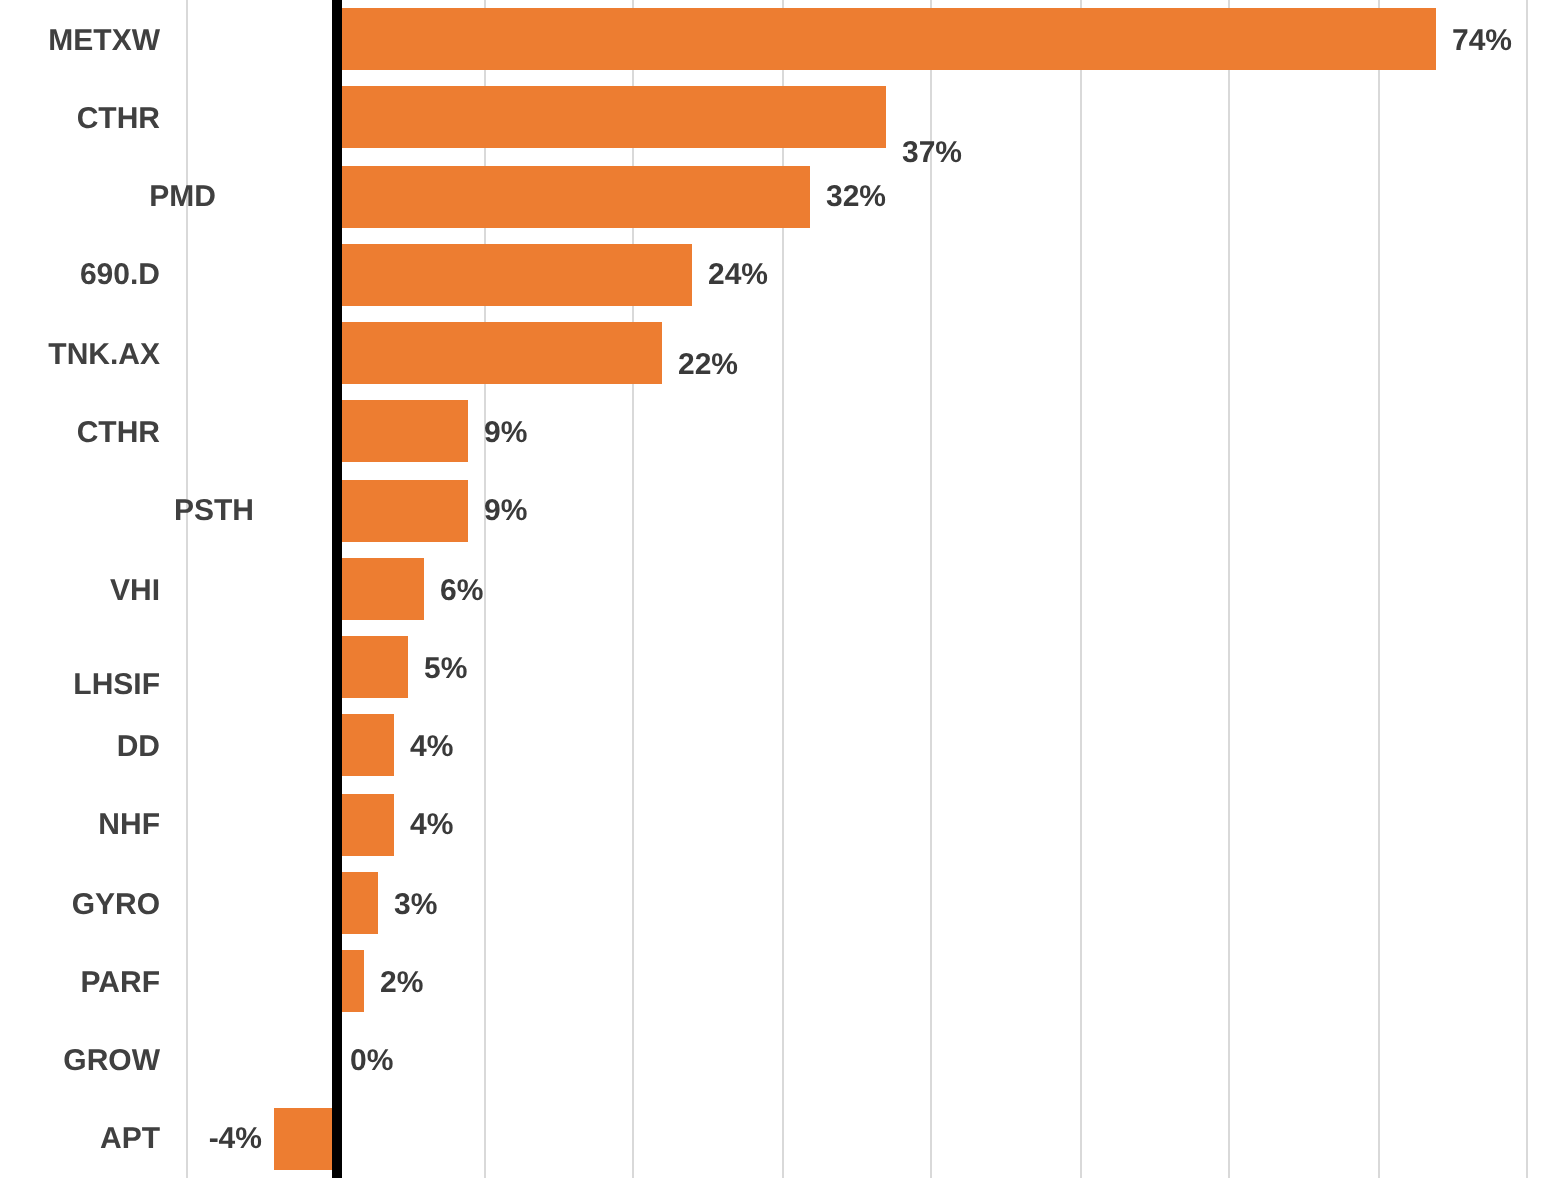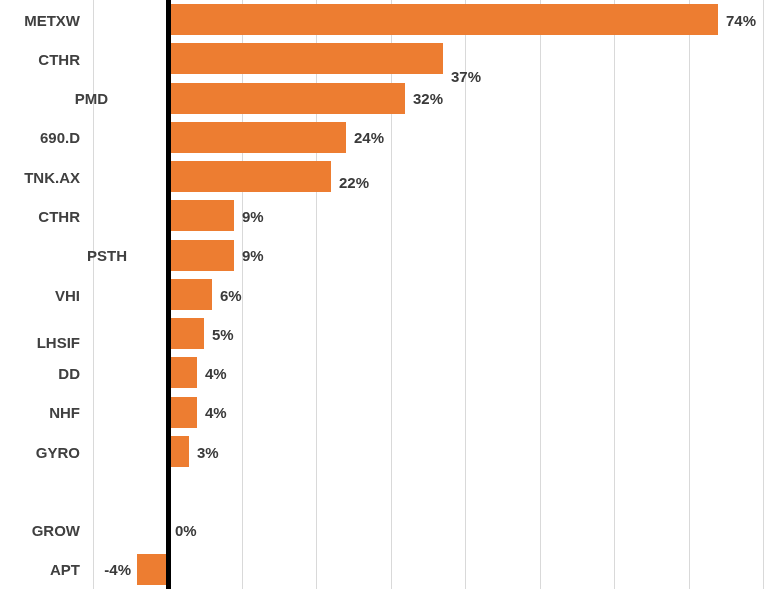--- a/index.html
+++ b/index.html
@@ -149,20 +149,25 @@
       <div class="row" style="top: 392.7px; height: 39.27px;">
         <div class="cat-label" style="top: 12.635px;">NHF</div>
         <div class="bar" style="left: 167px; width: 30px; top: 4px; height: 31px;"></div>
         <div class="data-label" style="top: 12.635px; left: 205px;">4%</div>
       </div>
       <div class="row" style="top: 431.97px; height: 39.27px;">
         <div class="cat-label" style="top: 12.635px;">GYRO</div>
         <div class="bar" style="left: 167px; width: 22px; top: 4px; height: 31px;"></div>
         <div class="data-label" style="top: 12.635px; left: 197px;">3%</div>
       </div>
+      <div class="row" style="top: 471.24px; height: 39.27px;">
+        <div class="cat-label" style="top: 12.635px;">PARF</div>
+        <div class="bar" style="left: 167px; width: 15px; top: 4px; height: 31px;"></div>
+        <div class="data-label" style="top: 12.635px; left: 190px;">2%</div>
+      </div>
       <div class="row" style="top: 510.51px; height: 39.27px;">
         <div class="cat-label" style="top: 12.635px;">GROW</div>
         <div class="data-label" style="top: 12.635px; left: 175px;">0%</div>
       </div>
       <div class="row" style="top: 549.78px; height: 39.27px;">
         <div class="cat-label" style="top: 12.635px;">APT</div>
         <div class="bar" style="left: 137px; width: 30px; top: 4px; height: 31px;"></div>
         <div class="data-label" style="top: 12.635px; left: auto; right: 645px;">-4%</div>
       </div>
     </div>

